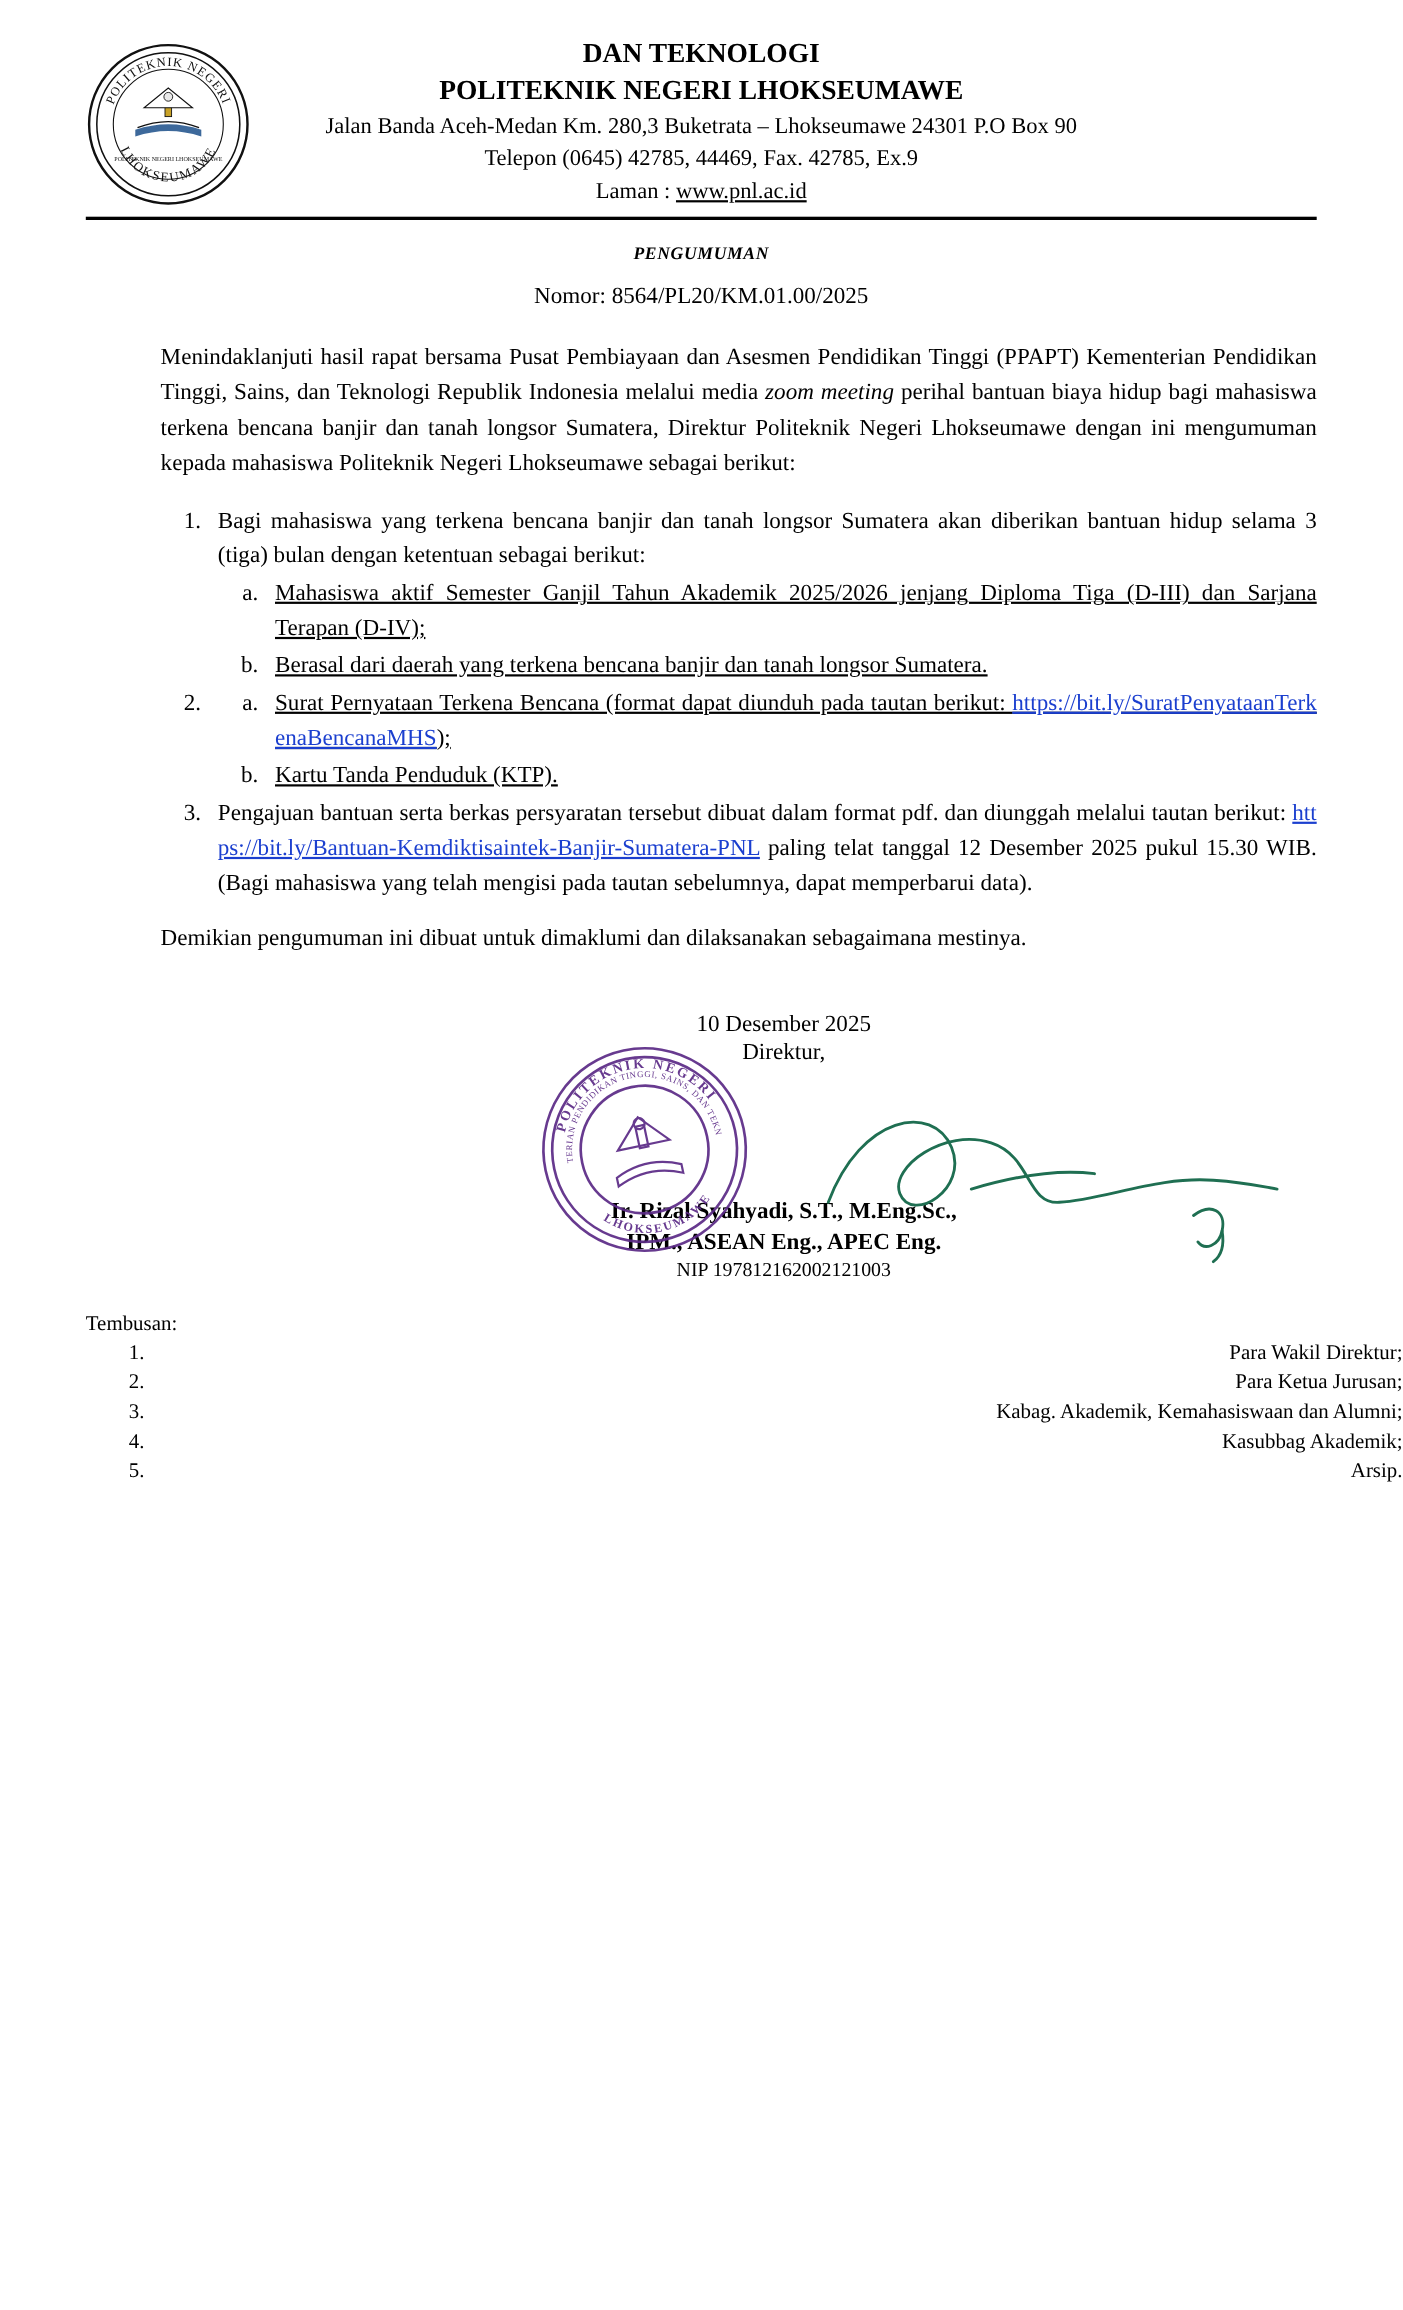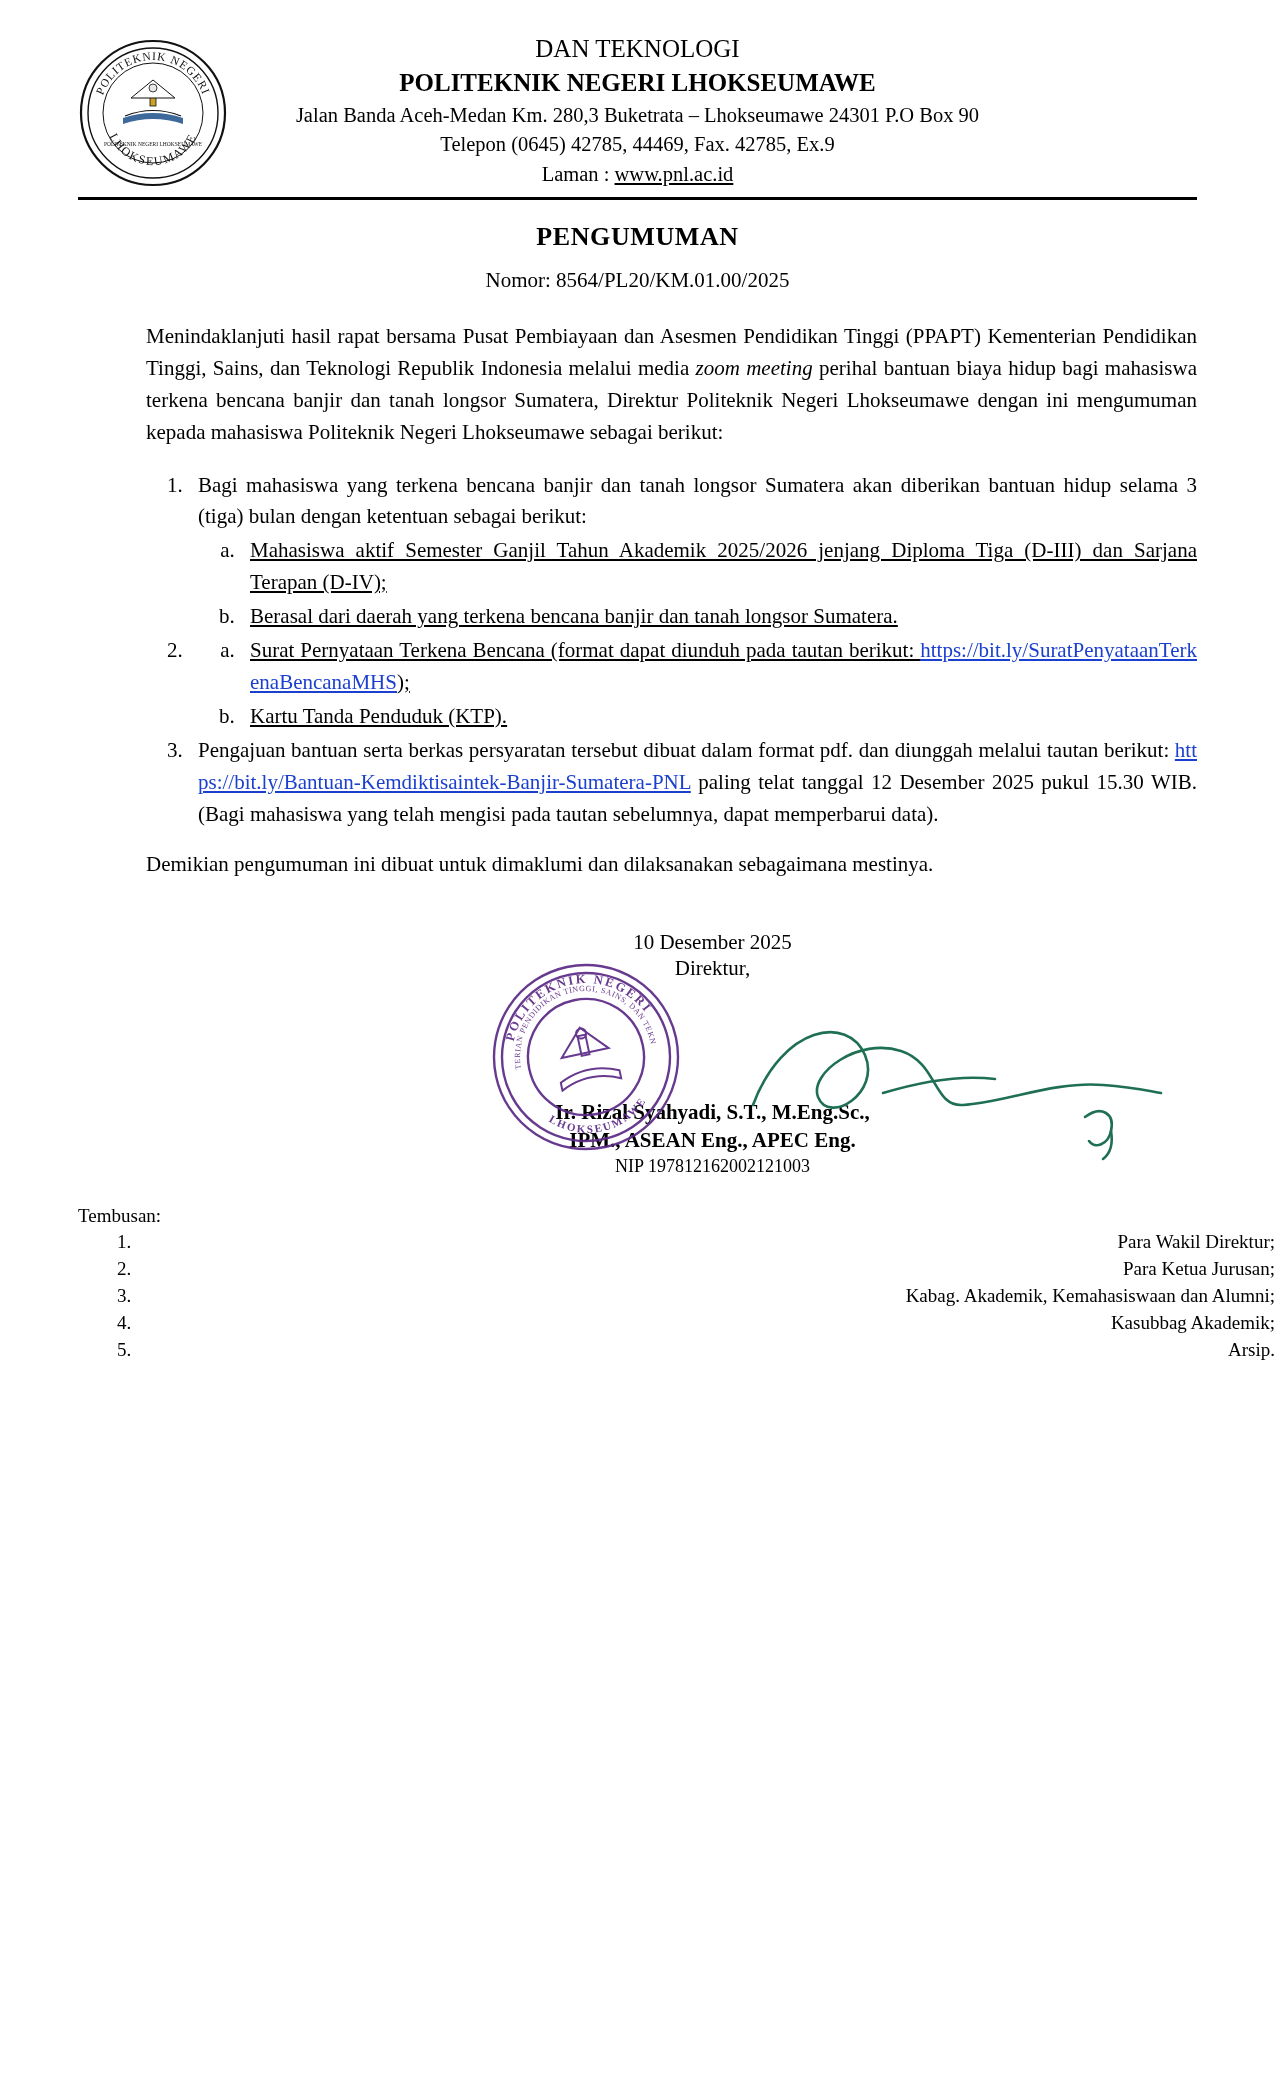--- a/index.html
+++ b/index.html
@@ -36,20 +36,21 @@
     height: 150px;
   }
   .hdr-line1 {
     font-size: 25px;
     letter-spacing: 0.2px;
     line-height: 1.22;
   }
   .hdr-line2 {
     font-size: 25px;
     line-height: 1.22;
+    font-weight: bold;
   }
   .hdr-inst {
     font-size: 25px;
     font-weight: bold;
     line-height: 1.45;
   }
   .hdr-addr {
     font-size: 20.5px;
     line-height: 1.45;
   }
@@ -61,23 +62,24 @@
   .rule {
     margin: 7px 78px 0 78px;
     border-top: 3px solid #000;
   }
   
   .title-block {
     text-align: center;
     margin-top: 22px;
   }
   .doc-title {
-    font-size: 26px;
+    font-size: 16px;
     font-weight: bold;
     letter-spacing: 0.6px;
+    font-style: italic;
   }
   .doc-number {
     font-size: 21px;
     margin-top: 16px;
   }
   
   .content {
     margin: 0 78px 0 78px;
     font-size: 21px;
     line-height: 1.52;

